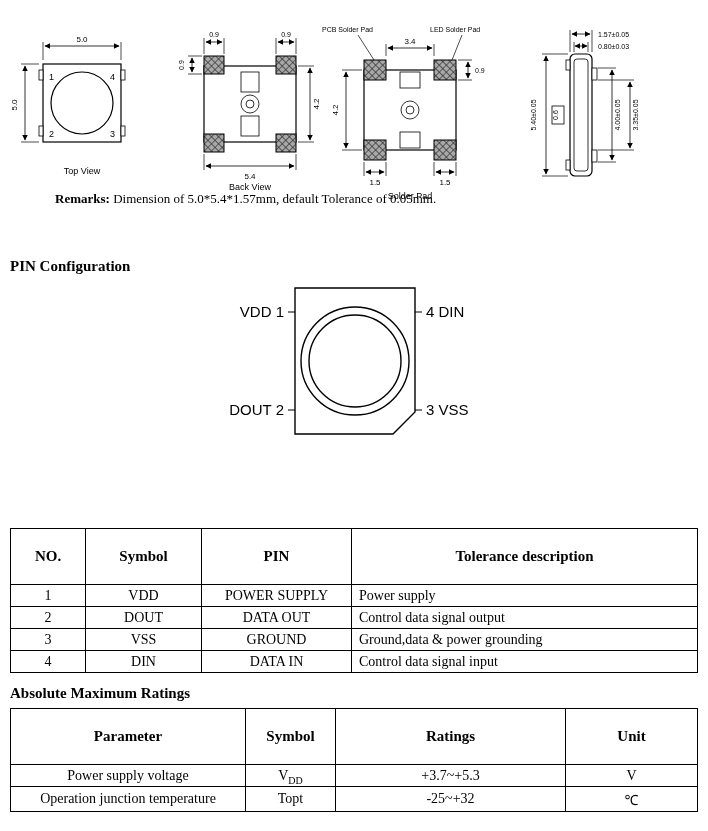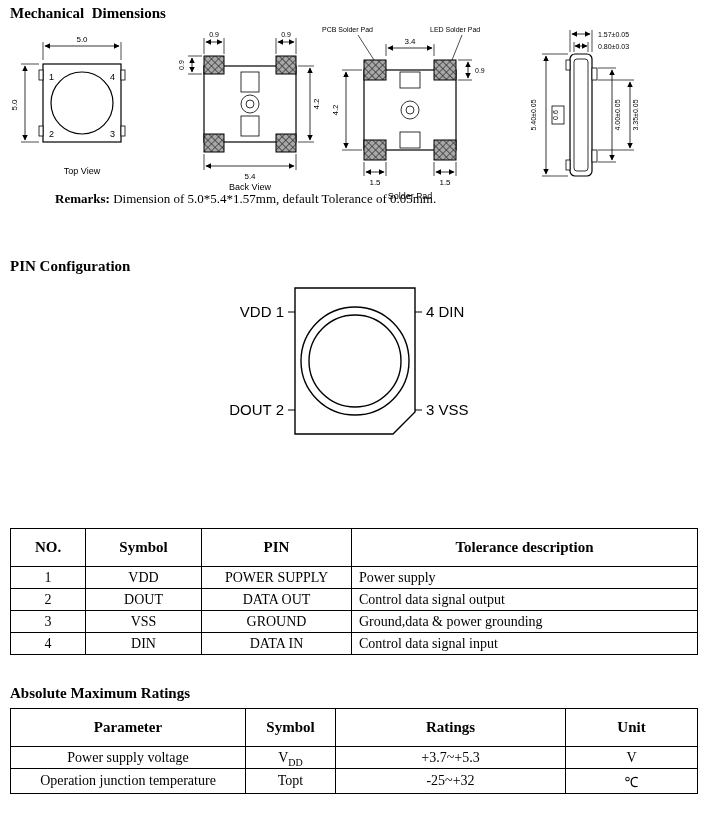--- a/index.html
+++ b/index.html
@@ -23,21 +23,21 @@
   .t7 { font-size:7px; } .t8 { font-size:8px; } .t9 { font-size:9px; }
 
   .pincfg { position:absolute; overflow:visible; }
   .pincfg .shape2 { fill:#fff; stroke:#000; stroke-width:1.4; }
   .pincfg .stub { stroke:#000; stroke-width:1.2; }
   .pincfg text { fill:#000; font-family:"Liberation Sans",sans-serif; font-size:15px; }
 
   
   table.tbl { position:absolute; border-collapse:collapse; table-layout:fixed; width:688px; background:#fff; }
   .tbl th, .tbl td { border:1px solid #000; text-align:center; vertical-align:middle; }
-  .tbl th { font-size:15px; font-weight:bold; padding:10px 4px; }
+  .tbl th { font-size:15px; font-weight:bold; padding:19px 4px; }
   .tbl td { font-size:14px; padding:2.5px 4px; }
   .pinfn td.desc { text-align:left; padding-left:7px; }
   td.bold { font-weight:bold; }
   sub { font-size:10px; line-height:0; }
 </style>
 </head>
 <body>
 
 <div class="page">
 
@@ -46,21 +46,20 @@
       <pattern id="hatch" width="5" height="5" patternUnits="userSpaceOnUse" patternTransform="rotate(45)">
         <rect width="5" height="5" fill="#a8a8a8"></rect>
         <path d="M0,0 L0,5 M0,0 L5,0" stroke="#333" stroke-width="1.4"></path>
       </pattern>
       <marker id="arr" viewBox="0 0 10 10" refX="9" refY="5" markerWidth="7" markerHeight="7" orient="auto-start-reverse">
         <path d="M0,0 L10,5 L0,10 z" fill="#000"></path>
       </marker>
     </defs>
   </svg>
 
-  <div class="section-title" style="left:10px;top:5px">Mechanical  Dimensions</div>
 
   <svg class="mech-svg" style="left:8px;top:30px" width="150" height="150" viewBox="0 0 150 150">
     <g>
       <path class="ext" d="M35,30 V12 M113,30 V12 M31,34 H13 M31,112 H13"></path>
       <line class="dl" x1="37" y1="16" x2="111" y2="16"></line>
       <line class="dl" x1="17" y1="36" x2="17" y2="110"></line>
     </g>
     <text class="t8" x="74" y="12" text-anchor="middle">5.0</text>
     <text class="t8" x="9" y="75" text-anchor="middle" transform="rotate(-90 9 75)">5.0</text>
     <rect class="shape" x="35" y="34" width="78" height="78"></rect>

